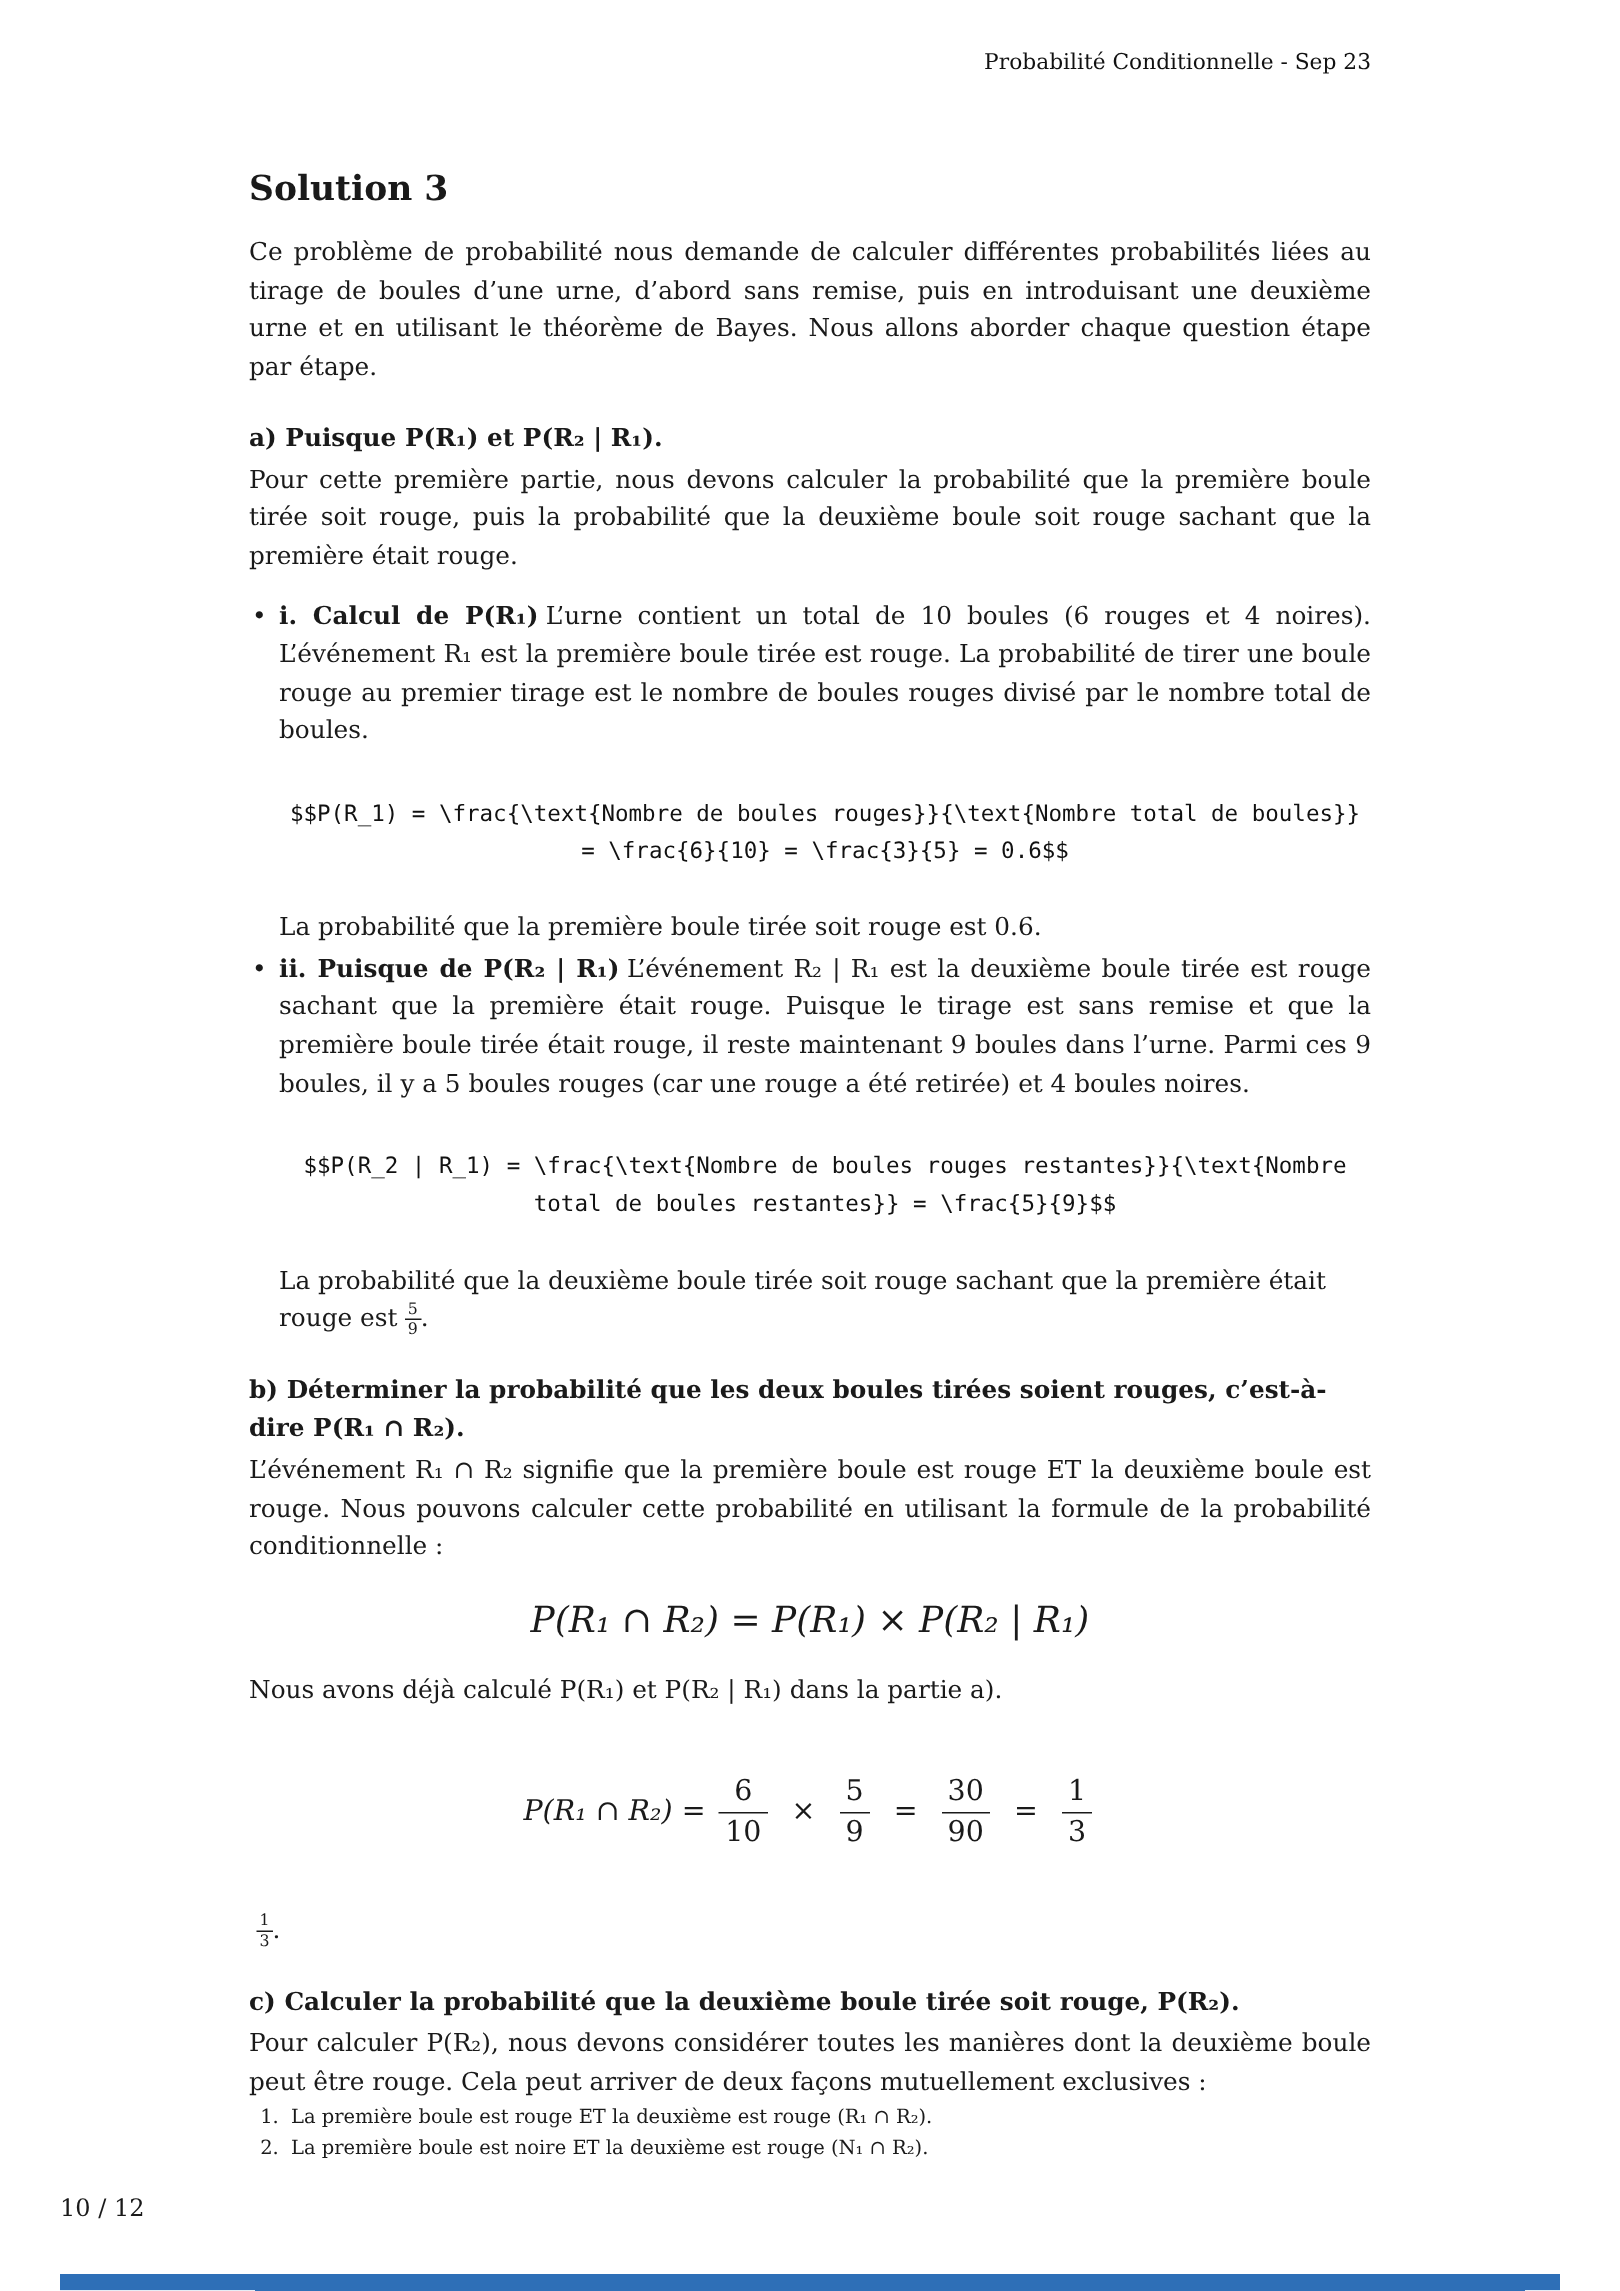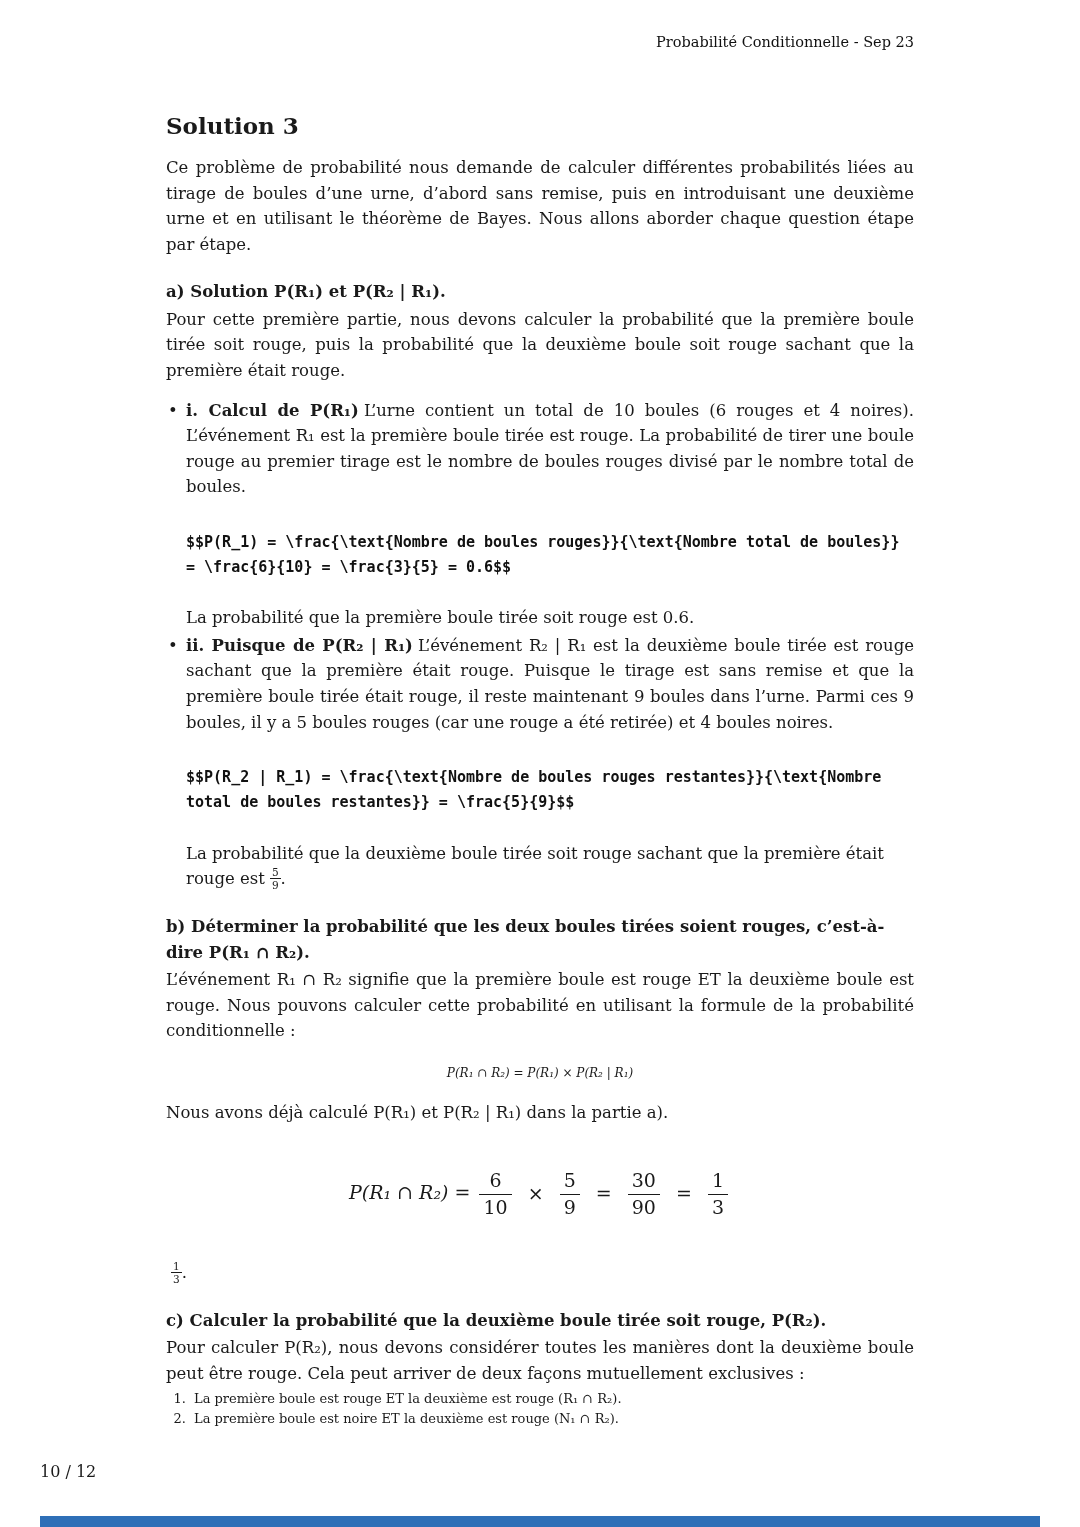--- a/index.html
+++ b/index.html
@@ -57,35 +57,34 @@
     left: 2px;
     top: 0;
   }
   .lead { font-weight: bold; margin-right: 5px; }
   pre.code {
     font-family: "DejaVu Sans Mono", "Liberation Mono", monospace;
     font-size: 15px;
     line-height: 1.65;
     white-space: pre-wrap;
     word-break: break-word;
-    text-align: left;
+    text-align: center;
     margin: 30px 0 26px 0;
     color: #111;
-    font-weight: bold;
   }
   p.concl {
     font-size: 16.5px;
     line-height: 1.55;
     text-align: left;
     margin-top: 0;
   }
   .equation {
     text-align: center;
     margin: 22px 0 20px 0;
-    font-size: 12px;
+    font-size: 24px;
     font-style: italic;
   }
   .equation.big {
     margin: 44px 0 40px 0;
     font-size: 19px;
   }
   .eq-op { margin: 0 7px; font-style: normal; }
   .frac {
     display: inline-block;
     vertical-align: middle;
@@ -145,21 +144,21 @@
   <div class="content">
 
     <div class="header">
       <span>Probabilité Conditionnelle - Sep 23</span>
     </div>
 
     <h1 class="doc-title">Solution 3</h1>
 
     <p class="body-text">Ce problème de probabilité nous demande de calculer différentes probabilités liées au tirage de boules d’une urne, d’abord sans remise, puis en introduisant une deuxième urne et en utilisant le théorème de Bayes. Nous allons aborder chaque question étape par étape.</p>
 
-    <p class="sec-head">a) Solution P(R₁) et P(R₂ | R₁).</p>
+    <p class="sec-head">a) Puisque P(R₁) et P(R₂ | R₁).</p>
     <p class="body-text sec-intro">Pour cette première partie, nous devons calculer la probabilité que la première boule tirée soit rouge, puis la probabilité que la deuxième boule soit rouge sachant que la première était rouge.</p>
 
     <ul class="bullets">
       <li>
         <span class="lead">i. Calcul de P(R₁)</span><span>L’urne contient un total de 10 boules (6 rouges et 4 noires). L’événement R₁ est la première boule tirée est rouge. La probabilité de tirer une boule rouge au premier tirage est le nombre de boules rouges divisé par le nombre total de boules.</span>
         <pre class="code">$$P(R_1) = \frac{\text{Nombre de boules rouges}}{\text{Nombre total de boules}} = \frac{6}{10} = \frac{3}{5} = 0.6$$</pre>
         <p class="concl">La probabilité que la première boule tirée soit rouge est 0.6.</p>
       </li>
       <li>
         <span class="lead">ii. Puisque de P(R₂ | R₁)</span><span>L’événement R₂ | R₁ est la deuxième boule tirée est rouge sachant que la première était rouge. Puisque le tirage est sans remise et que la première boule tirée était rouge, il reste maintenant 9 boules dans l’urne. Parmi ces 9 boules, il y a 5 boules rouges (car une rouge a été retirée) et 4 boules noires.</span>

